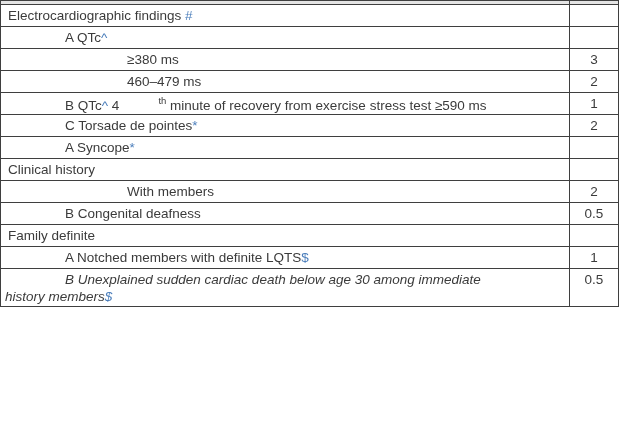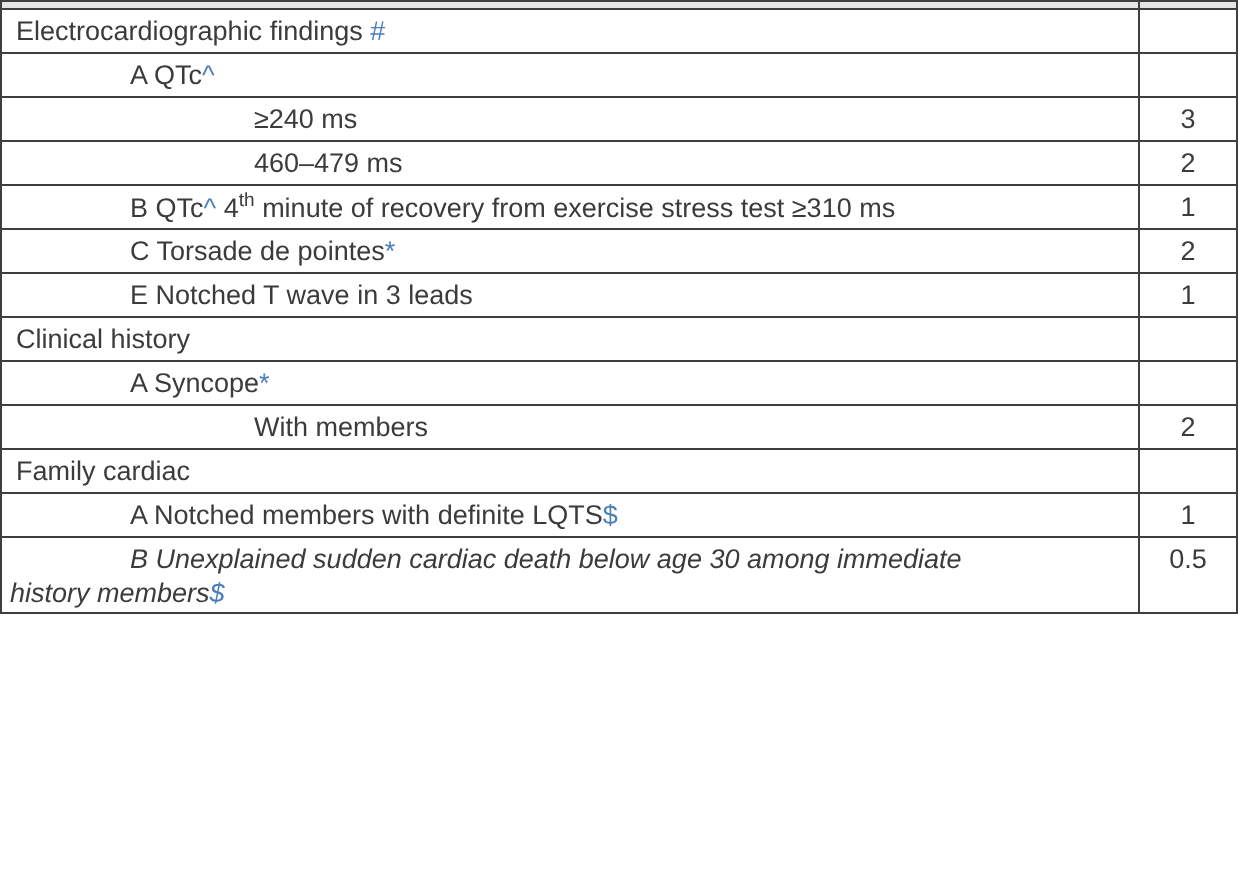--- a/index.html
+++ b/index.html
@@ -43,21 +43,21 @@
   tr.wrap-row td.criterion {
     white-space: normal;
     padding-left: 4px;
     text-indent: 60px;
     line-height: 17px;
     vertical-align: middle;
     font-style: italic;
   }
   tr.wrap-row td.score { vertical-align: top; padding-top: 3px; }
   .sym { color: var(--sym); }
-  .sup { vertical-align: super; font-size: 9.5px; }
+  .sup { vertical-align: super; font-size: 9.5px; margin-left: 39px; }
 </style>
 </head>
 <body>
 
 <table class="score-table">
   <colgroup>
     <col style="width:569px">
     <col style="width:49px">
   </colgroup>
   <tbody>
@@ -67,53 +67,53 @@
     </tr>
   <tr class="data-row indent-0">
     <td class="criterion"><span>Electrocardiographic findings </span><span class="sym">#</span></td>
     <td class="score"></td>
   </tr>
       <tr class="data-row indent-1">
     <td class="criterion"><span>A QTc</span><span class="sym">^</span></td>
     <td class="score"></td>
   </tr>
       <tr class="data-row indent-2">
-    <td class="criterion"><span>≥240 ms</span></td>
+    <td class="criterion"><span>≥380 ms</span></td>
     <td class="score">3</td>
   </tr>
       <tr class="data-row indent-2">
     <td class="criterion"><span>460–479 ms</span></td>
     <td class="score">2</td>
   </tr>
       <tr class="data-row indent-1">
-    <td class="criterion"><span>B QTc</span><span class="sym">^</span><span> 4</span><span class="sup">th</span><span> minute of recovery from exercise stress test ≥310 ms</span></td>
+    <td class="criterion"><span>B QTc</span><span class="sym">^</span><span> 4</span><span class="sup">th</span><span> minute of recovery from exercise stress test ≥590 ms</span></td>
     <td class="score">1</td>
   </tr>
       <tr class="data-row indent-1">
     <td class="criterion"><span>C Torsade de pointes</span><span class="sym">*</span></td>
     <td class="score">2</td>
   </tr>
       <tr class="data-row indent-1">
-    <td class="criterion"><span>E Notched T wave in 3 leads</span></td>
-    <td class="score">1</td>
+    <td class="criterion"><span>A Syncope</span><span class="sym">*</span></td>
+    <td class="score"></td>
   </tr>
       <tr class="data-row indent-0">
     <td class="criterion"><span>Clinical history</span></td>
-    <td class="score"></td>
-  </tr>
-      <tr class="data-row indent-1">
-    <td class="criterion"><span>A Syncope</span><span class="sym">*</span></td>
     <td class="score"></td>
   </tr>
       <tr class="data-row indent-2">
     <td class="criterion"><span>With members</span></td>
     <td class="score">2</td>
   </tr>
+      <tr class="data-row indent-1">
+    <td class="criterion"><span>B Congenital deafness</span></td>
+    <td class="score">0.5</td>
+  </tr>
       <tr class="data-row indent-0">
-    <td class="criterion"><span>Family cardiac</span></td>
+    <td class="criterion"><span>Family definite</span></td>
     <td class="score"></td>
   </tr>
       <tr class="data-row indent-1">
     <td class="criterion"><span>A Notched members with definite LQTS</span><span class="sym">$</span></td>
     <td class="score">1</td>
   </tr>
       <tr class="data-row indent-1 wrap-row">
     <td class="criterion"><span>B Unexplained sudden cardiac death below age 30 among immediate</span><br><span>history members</span><span class="sym">$</span></td>
     <td class="score">0.5</td>
   </tr>

